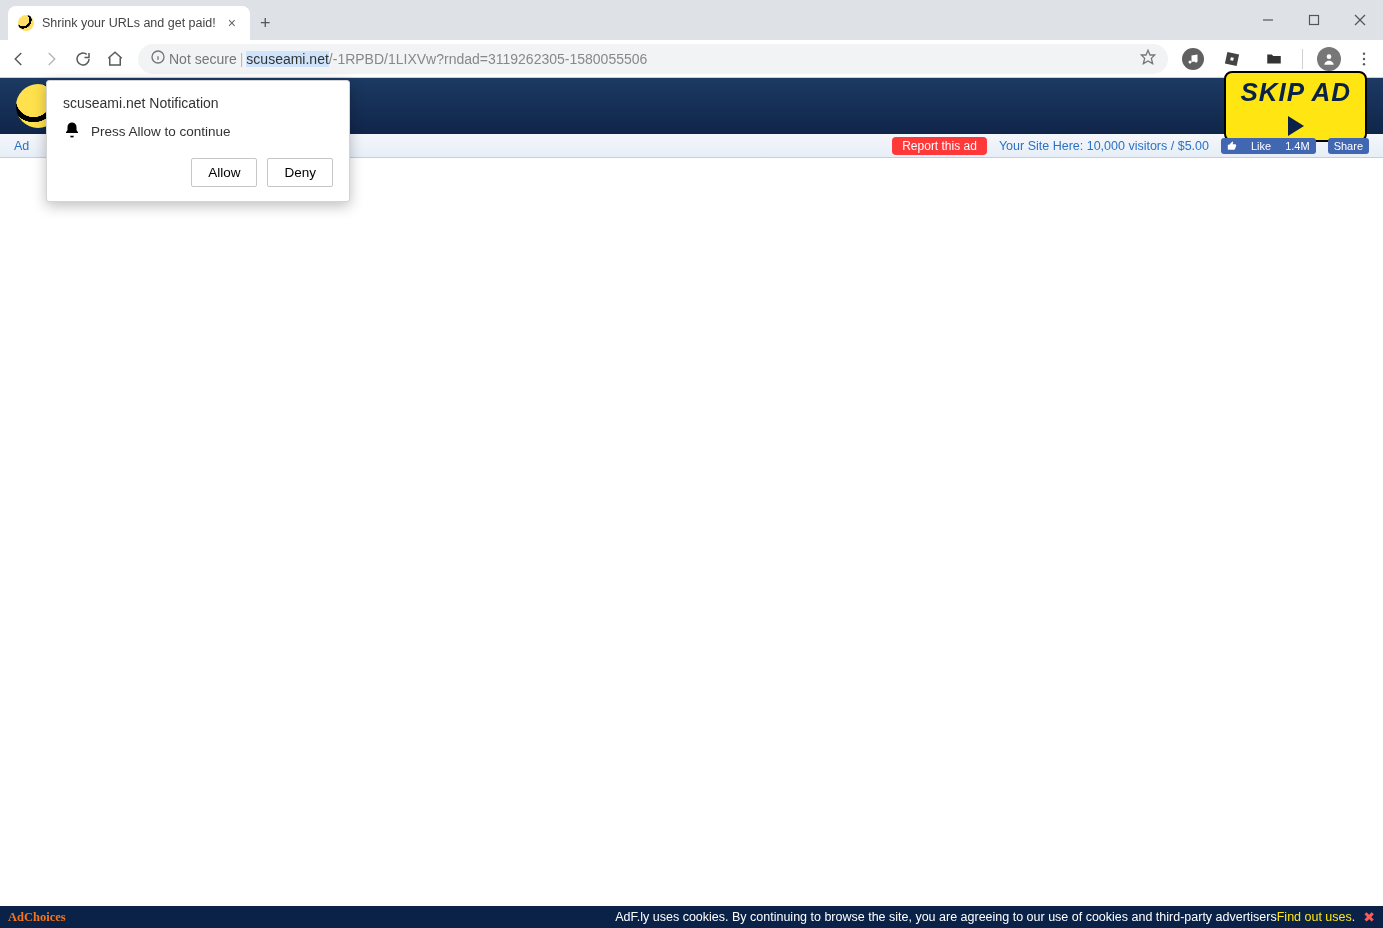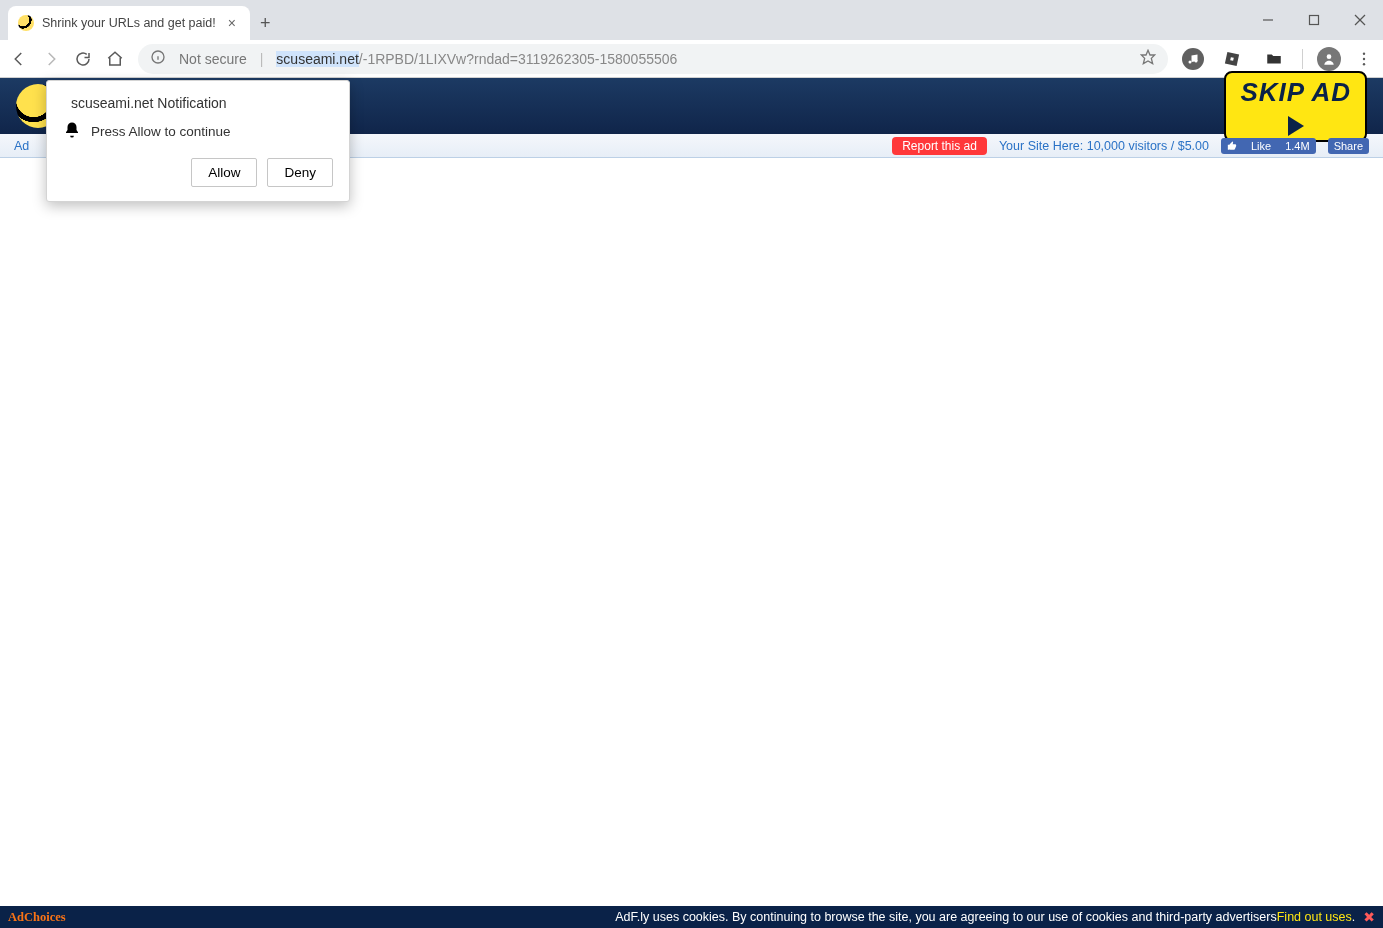--- a/index.html
+++ b/index.html
@@ -12,21 +12,21 @@
   .tab-close { font-size:14px; color:#666; cursor:pointer; padding:2px 4px; }
   .new-tab { padding:6px 10px; font-size:18px; color:#555; cursor:pointer; }
   .win-controls { margin-left:auto; display:flex; align-items:center; height:100%; }
   .win-btn { width:46px; height:32px; display:flex; align-items:center; justify-content:center; color:#555; cursor:pointer; }
   .win-btn svg { width:12px; height:12px; }
 
   .toolbar { background:#fff; height:38px; border-bottom:1px solid #d0d0d0; display:flex; align-items:center; padding:0 10px; gap:14px; }
   .tool-ic { color:#5a5a5a; cursor:pointer; display:flex; align-items:center; }
   .tool-ic.disabled { color:#b8b8b8; }
   .tool-ic svg { width:18px; height:18px; }
-  .omnibox { flex:1; background:#f1f3f4; border-radius:20px; height:30px; display:flex; align-items:center; padding:0 12px; font-size:14px; color:#666; gap:13px; }
+  .omnibox { flex:1; background:#f1f3f4; border-radius:20px; height:30px; display:flex; align-items:center; padding:0 12px; font-size:14px; color:#666; gap:3px; }
   .omnibox .sec-text { color:#767676; }
   .omnibox .divider { color:#bbb; }
   .url-highlight { background:#cfe3fb; color:#333; }
   .url-path { color:#888; }
   .star { margin-left:auto; color:#777; }
   .ext-ic { width:28px; height:28px; display:flex; align-items:center; justify-content:center; cursor:pointer; color:#555; }
   .ext-ic.circle { background:#606060; border-radius:50%; color:#fff; width:22px;height:22px; }
   .ext-sep { width:1px; height:20px; background:#d0d0d0; }
   .profile-ic { width:24px;height:24px;border-radius:50%;background:#777;display:flex;align-items:center;justify-content:center;color:#fff; }
 
@@ -37,21 +37,21 @@
 
   .sub-bar { height:24px; background:linear-gradient(#f4f7fb,#e7eef7); border-bottom:1px solid #bcd0e6; display:flex; align-items:center; padding:0 14px; font-size:12.5px; gap:12px; }
   .sub-left { color:#2a72c6; }
   .sub-bar .spacer { flex:1; }
   .report-btn { background:#ff383a; color:#fff; padding:2px 10px; border-radius:4px; font-size:12px; cursor:pointer; }
   .site-here { color:#2a72c6; }
   .fb-like { background:#4267b2; color:#fff; font-size:11px; padding:2px 6px; border-radius:3px; display:inline-flex; align-items:center; gap:14px; }
   .fb-share { background:#4267b2; color:#fff; font-size:11px; padding:2px 6px; border-radius:3px; }
 
   .notif-pop { position:absolute; top:80px; left:46px; width:304px; background:#fff; border:1px solid #d4d4d4; border-radius:3px; box-shadow:0 4px 14px rgba(0,0,0,.25); padding:14px 16px 14px 16px; z-index:100; }
-  .notif-title { font-size:14px; color:#333; margin-bottom:10px;margin-left:8px; }
+  .notif-title { font-size:14px; color:#333; margin-bottom:10px; }
   .notif-body { display:flex; align-items:center; gap:10px; font-size:13.5px; color:#333; }
   .bell-ic svg { width:18px;height:18px;fill:#000; }
   .notif-btns { display:flex; justify-content:flex-end; gap:10px; margin-top:16px; }
   .notif-btns button { background:#fff; border:1px solid #c6c6c6; padding:6px 16px; font-size:13.5px; cursor:pointer; border-radius:2px; }
 
   .cookie-bar { position:absolute; bottom:0; left:0; right:0; height:22px; background:#0a2248; color:#fff; font-size:12.5px; display:flex; align-items:center; padding:0 8px; }
   .adchoices { color:#f97316; font-weight:600;font-family:Liberation Serif, serif; }
   .cookie-bar .spacer { flex:1; }
   .cookie-link { color:#ffe612; }
   .close-x { margin-left:8px; color:#ff5a5a; font-size:14px; cursor:pointer; }

